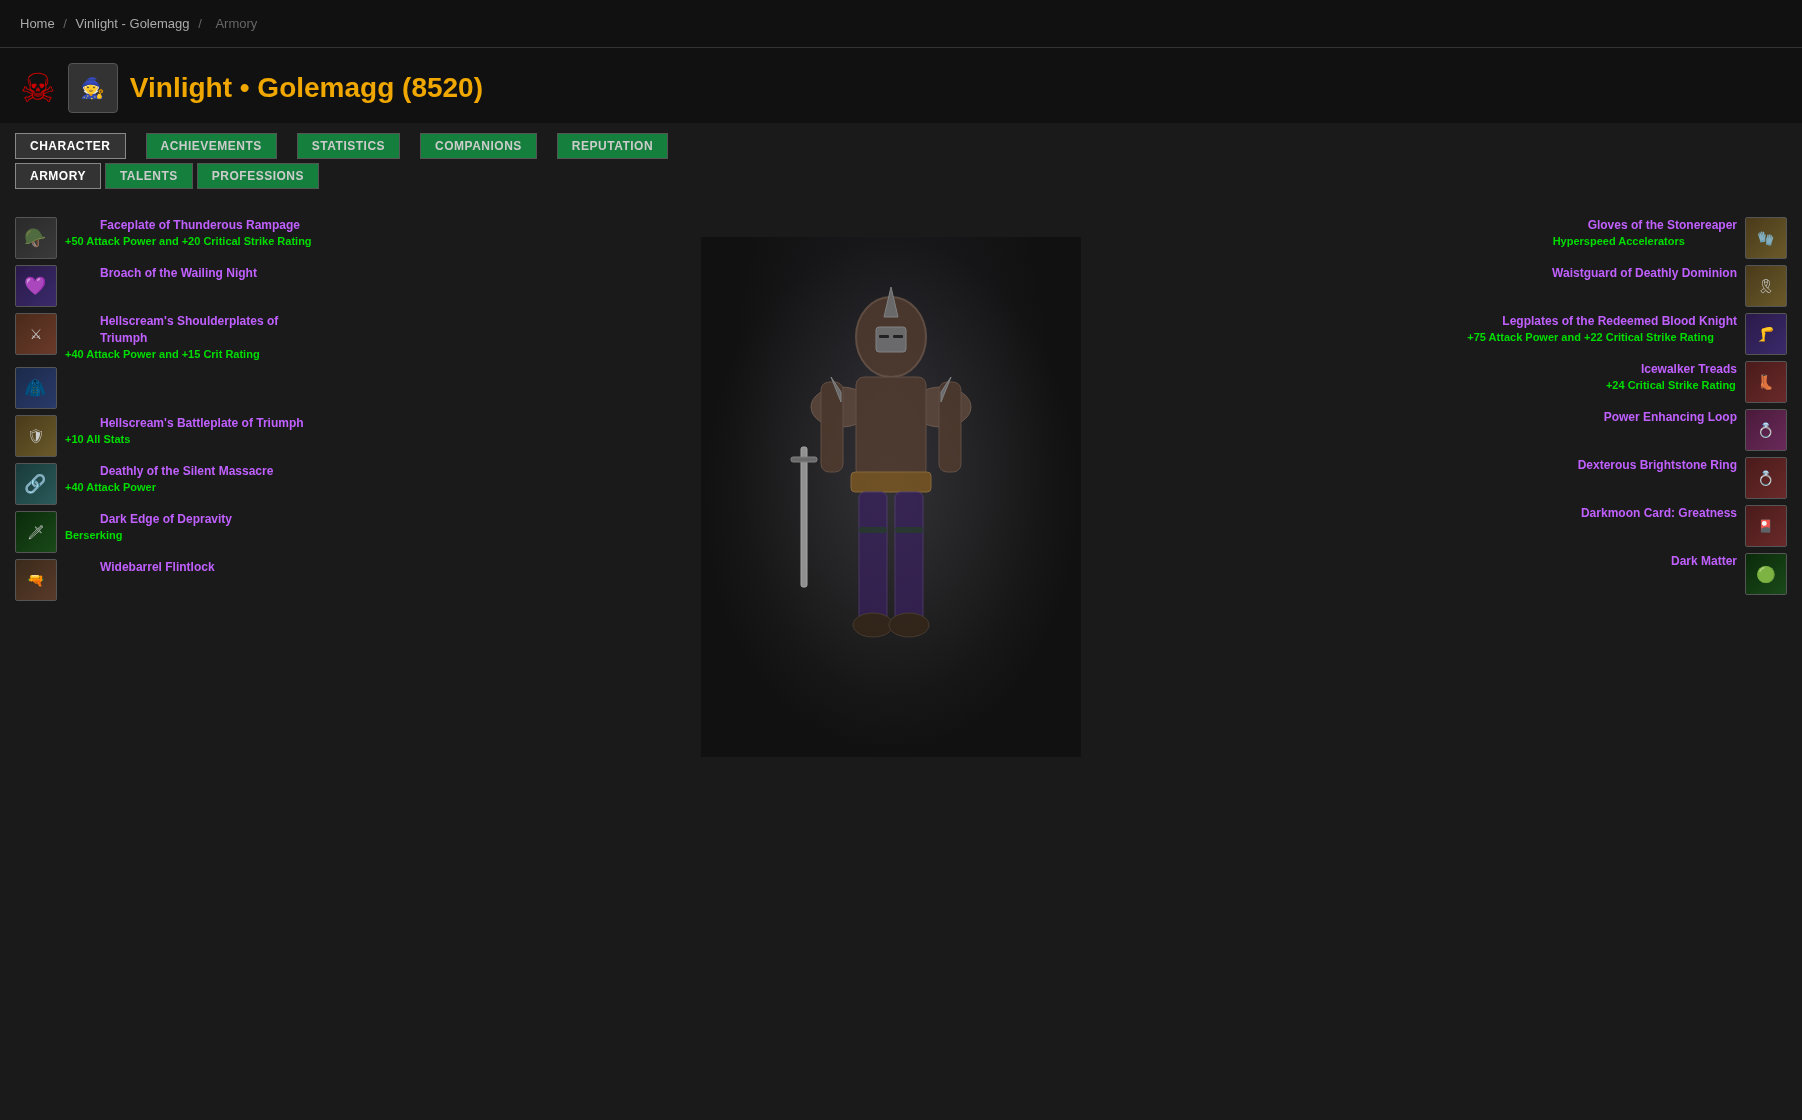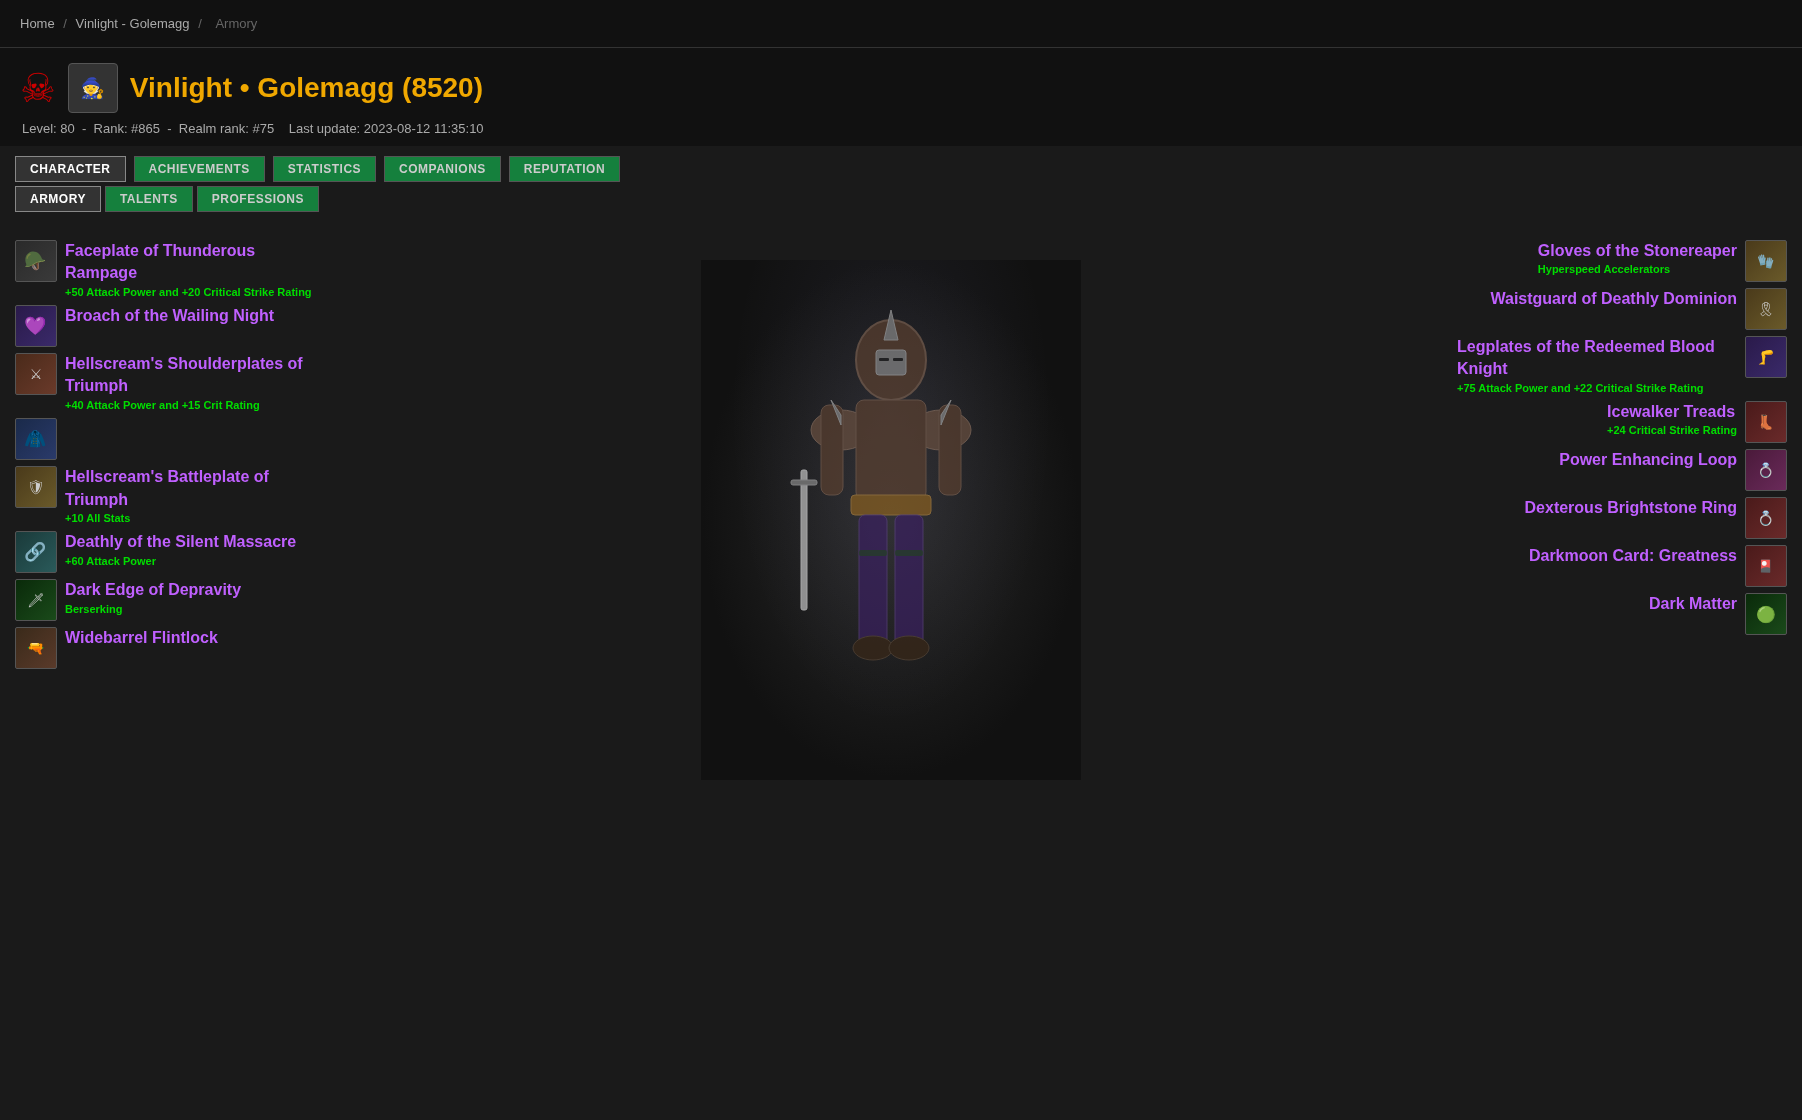--- a/index.html
+++ b/index.html
@@ -57,21 +57,21 @@
     }
     .char-meta {
       color: #aaa;
       font-size: 13px;
       padding-left: 2px;
     }
     .nav-tabs {
       padding: 10px 15px 0 15px;
       display: flex;
       flex-wrap: wrap;
-      gap: 8px;
+      gap: 20px;
       background: #1a1a1a;
     }
     .nav-tab {
       border: 1px solid #555;
       background: #15803d;
       color: #ccc;
       padding: 5px 14px;
       font-size: 12px;
       cursor: pointer;
       text-transform: uppercase;
@@ -150,24 +150,25 @@
       overflow: hidden;
     }
     .item-info {
       flex: 1;
     }
     .item-info.right {
       text-align: left;
     }
     .item-name {
       color: #c060ff;
-      font-size: 16px;
+      font-size: 12px;
       font-weight: bold;
       line-height: 1.4;
       cursor: pointer;
+      margin-left: 35px;
     }
     .item-stat {
       color: #00dd00;
       font-size: 11px;
       line-height: 1.3;
       font-weight: bold;
     }
     .icon-purple { background: linear-gradient(135deg, #2a1a4a, #3a2a6a); }
     .icon-orange { background: linear-gradient(135deg, #4a2a1a, #6a3a2a); }
     .icon-blue { background: linear-gradient(135deg, #1a2a4a, #2a3a6a); }
@@ -197,29 +198,20 @@
     <span>Armory</span>
   </div>
 </div>
 
 <div class="header-section">
   <div class="character-title">
     <div class="horde-icon">☠</div>
     <div class="avatar-img">🧙</div>
     <div class="char-name">Vinlight • Golemagg (8520)</div>
   </div>
-  <div class="char-meta">
-    <span>Level: 80</span>
-    &nbsp;-&nbsp;
-    <span>Rank: #865</span>
-    &nbsp;-&nbsp;
-    <span>Realm rank: #75</span>
-    &nbsp;&nbsp;
-    <span>Last update: 2023-08-12 11:35:10</span>
-  </div>
 </div>
 
 <div class="nav-tabs">
   <button class="nav-tab active">CHARACTER</button>
   <button class="nav-tab">ACHIEVEMENTS</button>
   <button class="nav-tab">STATISTICS</button>
   <button class="nav-tab">COMPANIONS</button>
   <button class="nav-tab">REPUTATION</button>
 </div>
 
@@ -265,21 +257,21 @@
       <div class="item-info">
         <div class="item-name">Hellscream's Battleplate of Triumph</div>
         <div class="item-stat">+10 All Stats</div>
       </div>
     </div>
 
     <div class="item-row">
       <div class="item-icon icon-teal">🔗</div>
       <div class="item-info">
         <div class="item-name">Deathly of the Silent Massacre</div>
-        <div class="item-stat">+60 Attack Power</div>
+        <div class="item-stat">+40 Attack Power</div>
       </div>
     </div>
 
     <div class="item-row">
       <div class="item-icon icon-darkgreen" style="font-size:14px;">🗡</div>
       <div class="item-info">
         <div class="item-name">Dark Edge of Depravity</div>
         <div class="item-stat">Berserking</div>
       </div>
     </div>

